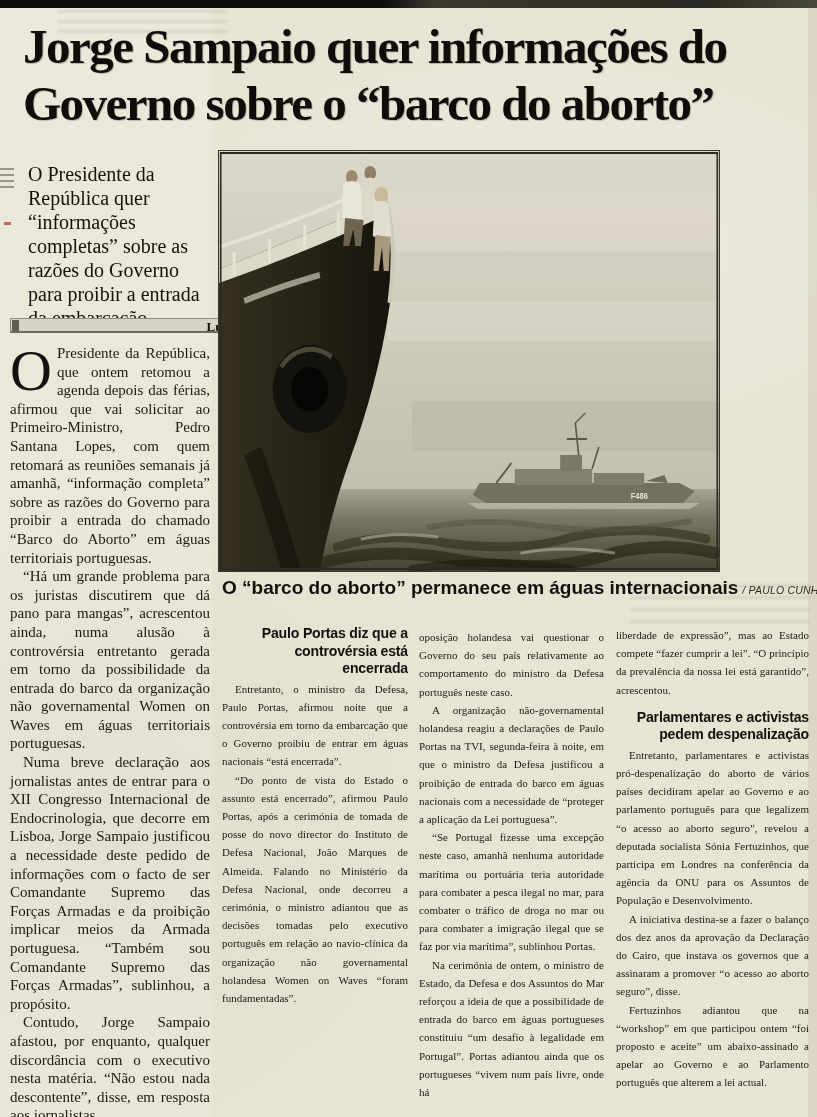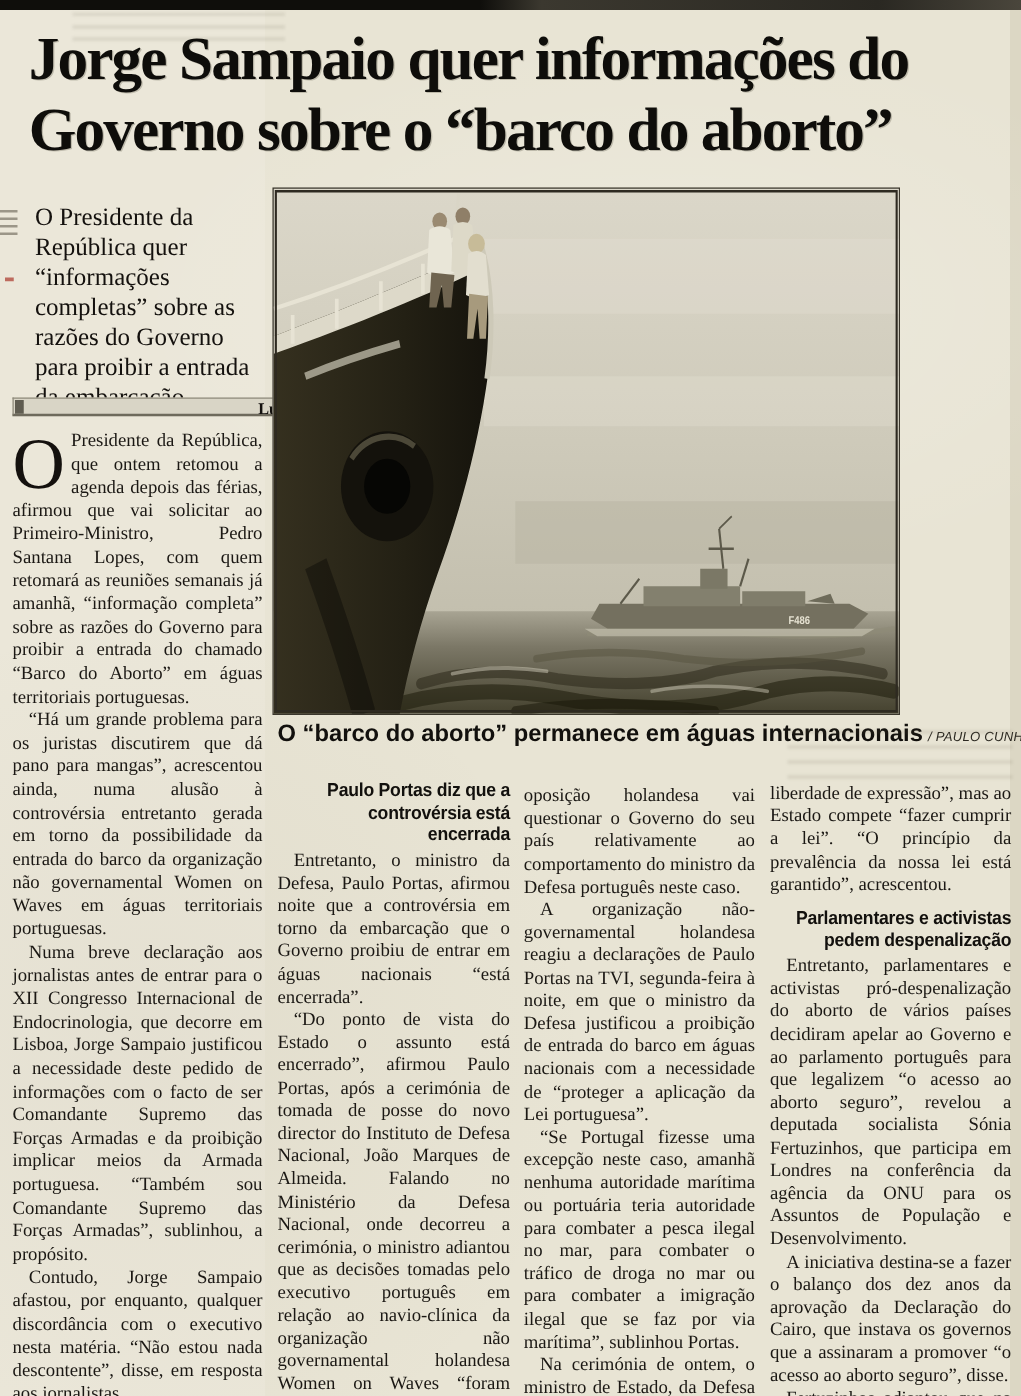--- a/index.html
+++ b/index.html
@@ -52,21 +52,21 @@
     font-family:"Liberation Serif", serif;
   }
 
   .bodycol { position:absolute; text-align:justify; }
   .bodycol p { font-size:15px; line-height:18.6px; text-indent:13px; }
   .bodycol p.noindent { text-indent:0; }
   .col1 { left:10px; top:344px; width:200px; }
   .col2 { left:222px; top:624px; width:186px; }
   .col3 { left:419px; top:628px; width:185px; }
   .col4 { left:616px; top:626px; width:193px; }
-  .col2 p, .col3 p, .col4 p { font-size:15px; line-height:18.2px; }
+  .col2 p, .col3 p, .col4 p { font-size:11px; line-height:18.2px; }
 
   .dropcap {
     float:left; font-size:58px; line-height:47px; padding:3px 5px 0 0; color:#14110e;
   }
 
   .subhead {
     font-family:"Liberation Sans", sans-serif; font-weight:700;
     font-size:15px; line-height:17.5px; text-align:right; color:#12100d;
     transform:scaleX(.94); transform-origin:100% 0; letter-spacing:-.2px;
   }

